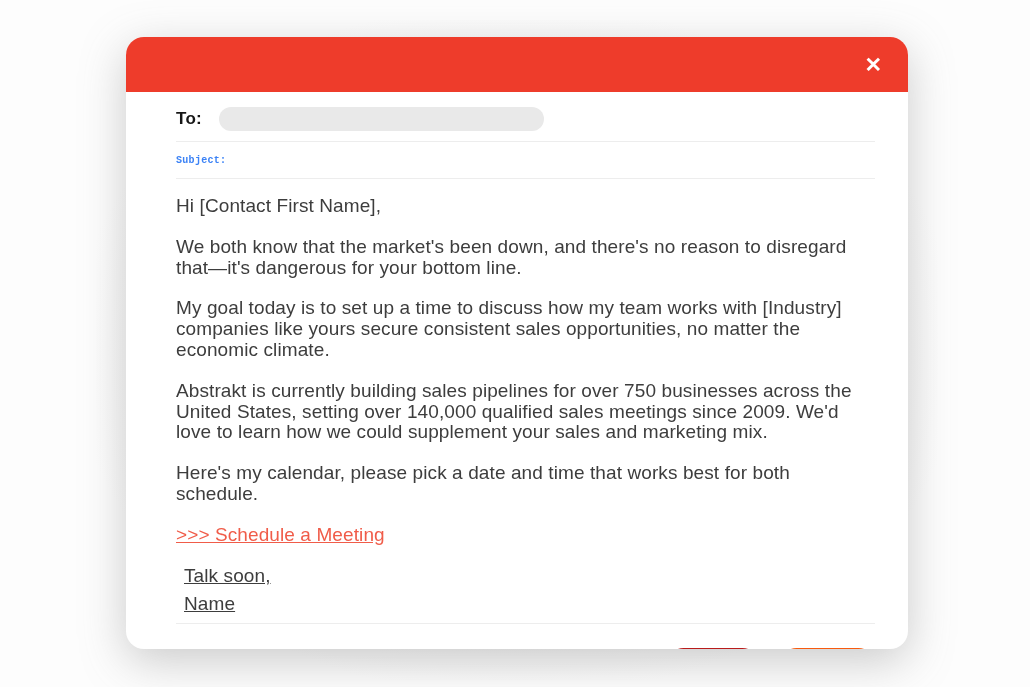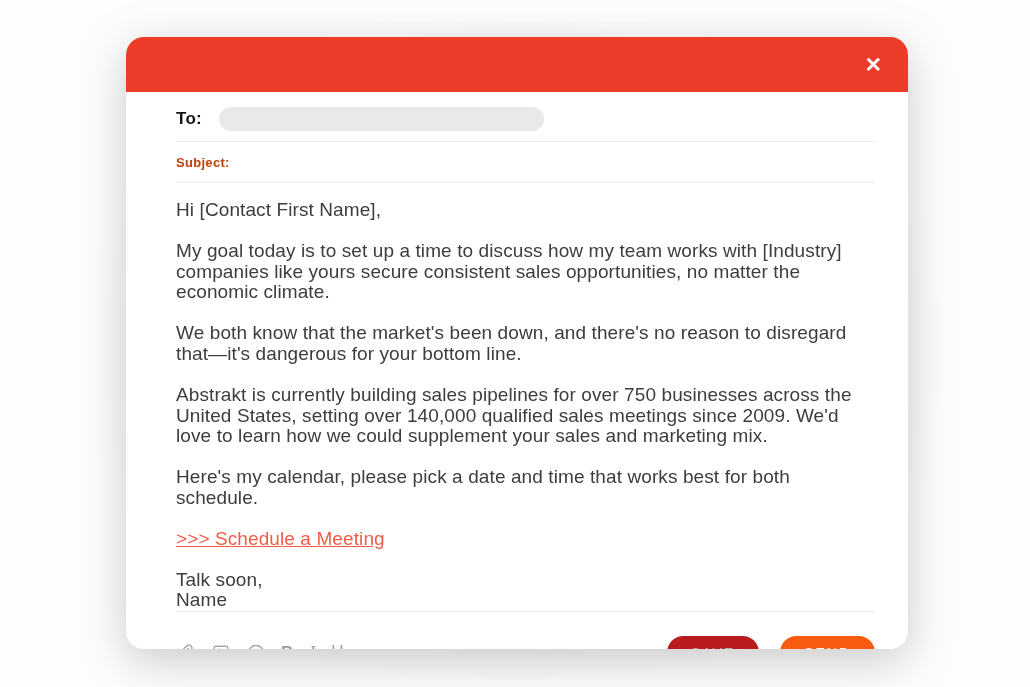--- a/index.html
+++ b/index.html
@@ -35,26 +35,26 @@
     padding:0 33px 0 50px;
   }
   .to-row { display:flex; align-items:center; padding:15px 0 10px; }
   .to-label { font-weight:bold; font-size:17px; color:#161616; letter-spacing:0.3px; }
   .to-pill {
     margin-left:17px; width:325px; height:24px;
     background:#e9e9e9; border-radius:12px;
   }
   .divider { border:none; border-top:1px solid #ededed; margin:0; }
   .subject-row { display:flex; align-items:baseline; padding:13px 0 12px; }
-  .subject-label { font-weight:bold; font-size:13px; color:#c2410c; letter-spacing:0.3px; }
+  .subject-label { font-weight:bold; font-size:10px; color:#3b82f6; letter-spacing:0.3px;font-family:Liberation Mono, monospace; }
   .subject-value { margin-left:9px; font-size:15px; color:#5c5c5c; letter-spacing:1.3px; }
   .body-editor { padding-top:17px; font-size:19px; color:#3d3d3d; line-height:20.8px; letter-spacing:0.1px; max-width:705px; }
   .body-editor p { margin:0 0 20px; }
   .meeting-link { color:#f05c49; text-decoration:underline; cursor:pointer; }
-  .signoff p { margin:0; }
+  .signoff p { margin:8px;text-decoration:underline; }
   .footer { margin-top:auto; }
   .footer-row { display:flex; align-items:center; padding:15px 0 0; height:66px; }
   .icon-group { display:flex; align-items:center; gap:16px; color:#a3a3a3; }
   .icon-btn { display:flex; align-items:center; justify-content:center; width:19px; height:19px; cursor:pointer; }
   .icon-btn svg { stroke:#a3a3a3; }
   .fmt-letter { font-size:17px; color:#9c9c9c; cursor:pointer; line-height:1; }
   .fmt-bold { font-weight:600; }
   .fmt-italic { font-style:italic; font-family:"Liberation Serif", serif; font-size:18px; }
   .fmt-underline { border-bottom:1.5px solid #b5b5b5; padding-bottom:1px; }
   .btn-group { margin-left:auto; display:flex; align-items:center; gap:21px; }
@@ -85,22 +85,22 @@
     </div>
     <hr class="divider">
 
     <div class="subject-row">
       <span class="subject-label">Subject:</span>
     </div>
     <hr class="divider">
 
     <div class="body-editor">
       <p>Hi [Contact First Name],</p>
+      <p>We both know that the market's been down, and there's no reason to disregard that—it's dangerous for your bottom line.</p>
       <p>My goal today is to set up a time to discuss how my team works with [Industry] companies like yours secure consistent sales opportunities, no matter the economic climate.</p>
-      <p>We both know that the market's been down, and there's no reason to disregard that—it's dangerous for your bottom line.</p>
       <p>Abstrakt is currently building sales pipelines for over 750 businesses across the United States, setting over 140,000 qualified sales meetings since 2009. We'd love to learn how we could supplement your sales and marketing mix.</p>
       <p>Here's my calendar, please pick a date and time that works best for both schedule.</p>
       <p><span class="meeting-link">&gt;&gt;&gt; Schedule a Meeting</span></p>
       <div class="signoff">
         <p>Talk soon,</p>
         <p>Name</p>
       </div>
     </div>
 
     <div class="footer">

